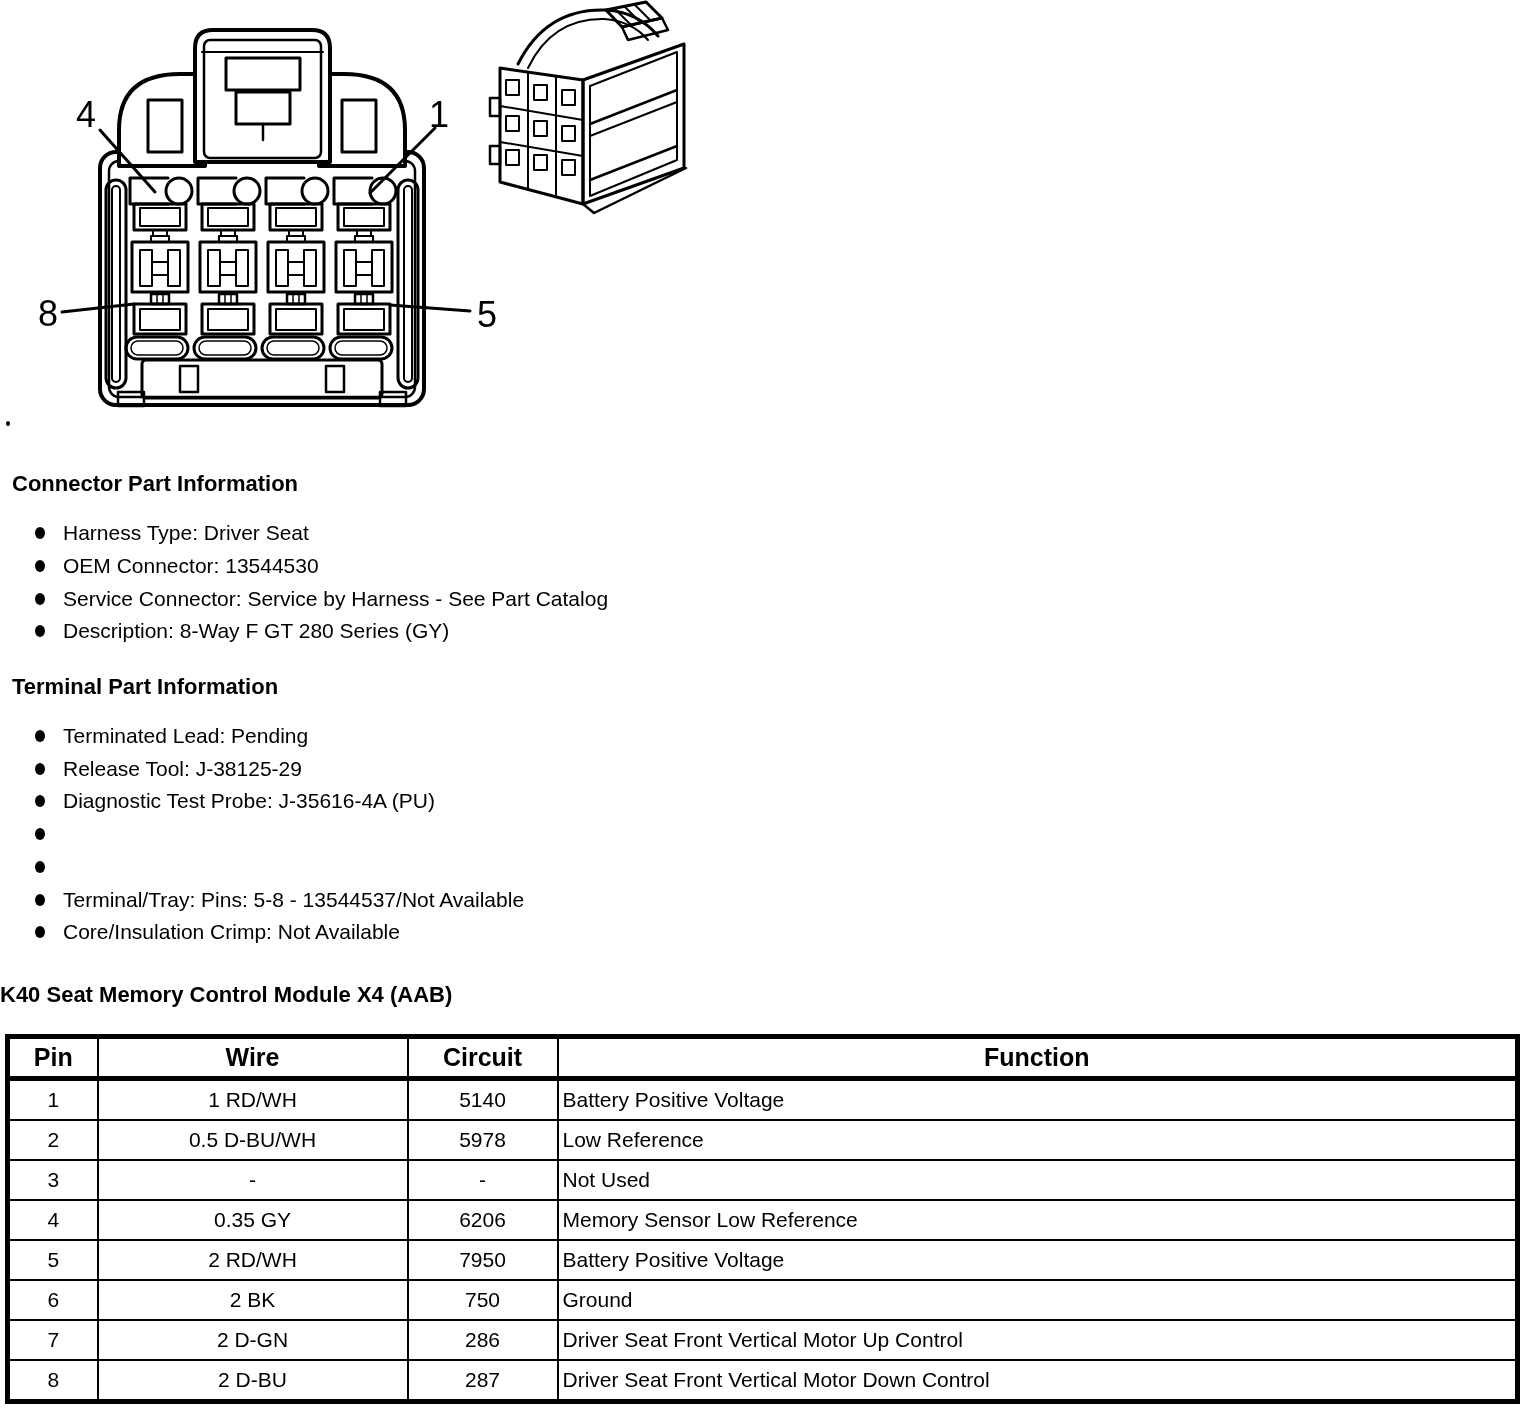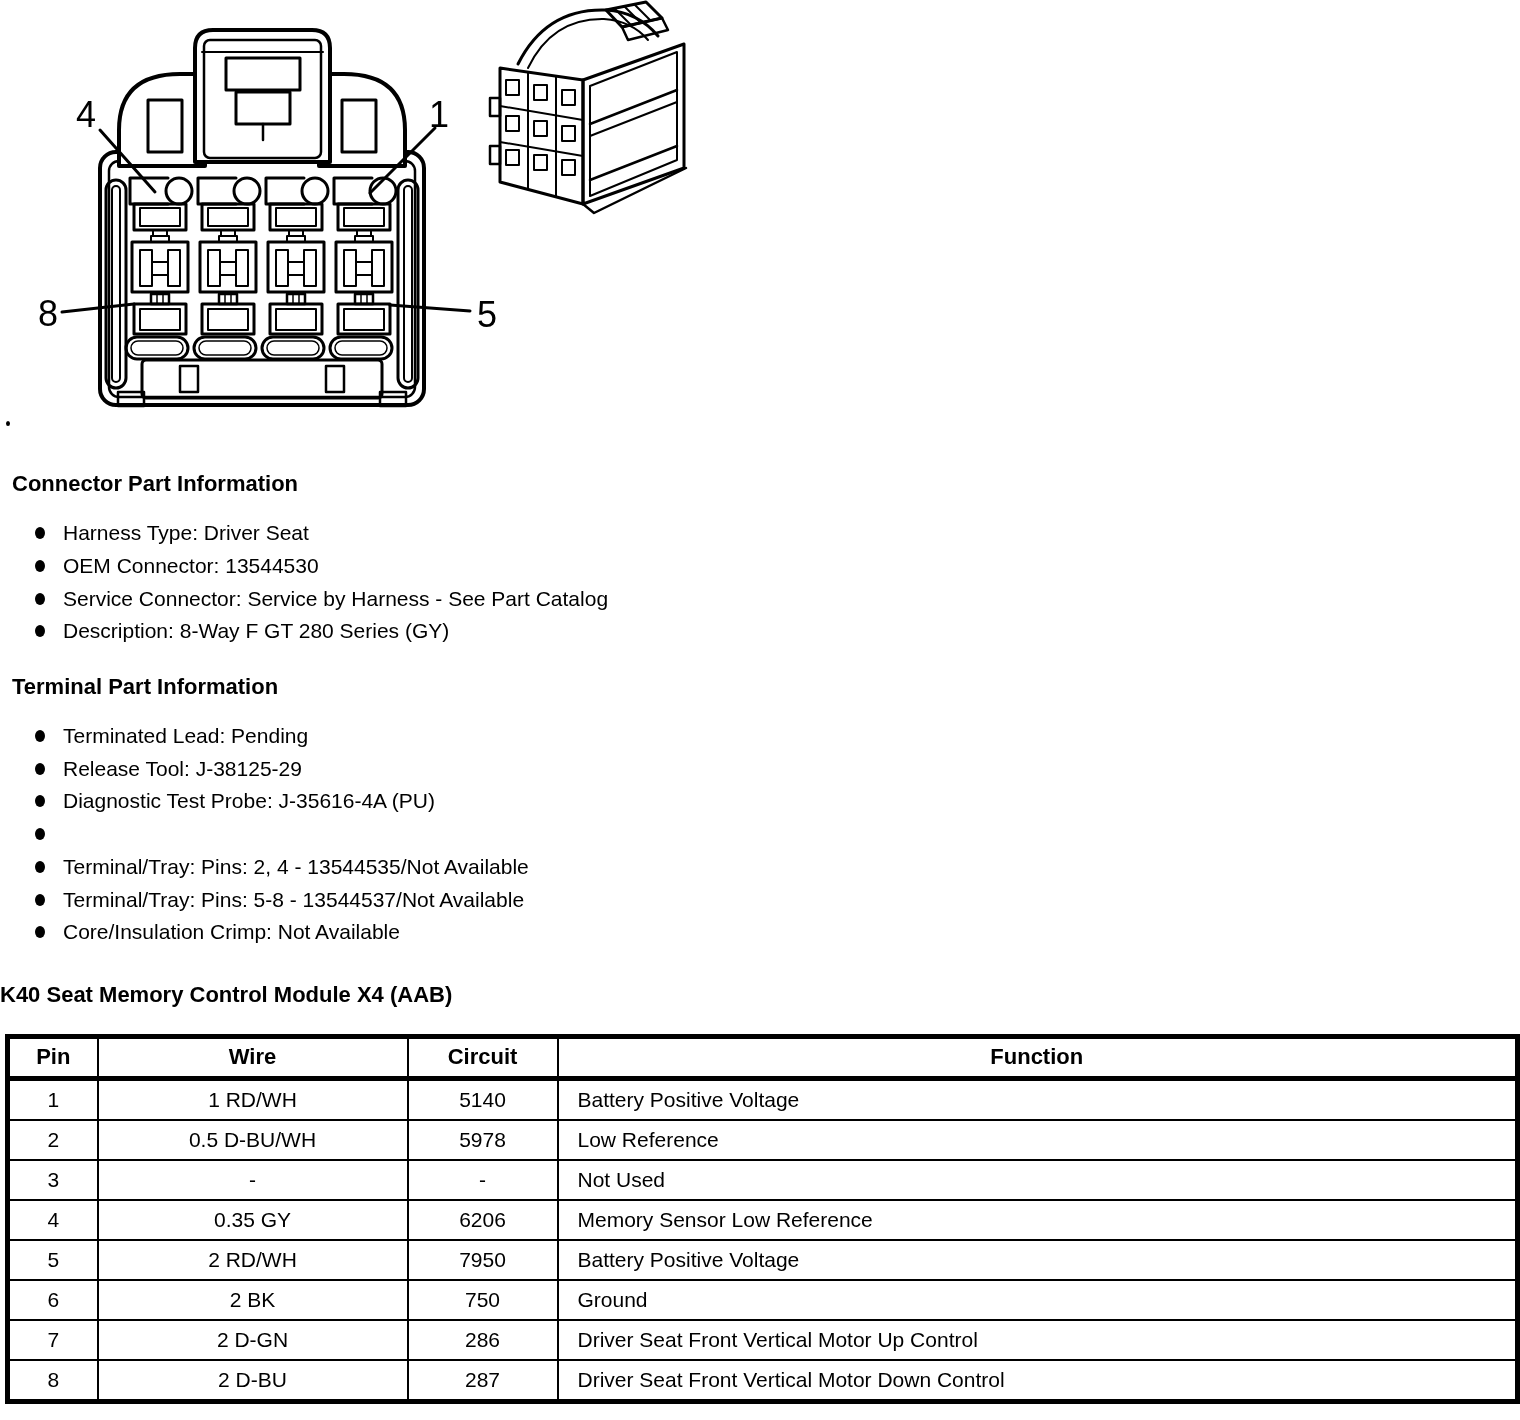--- a/index.html
+++ b/index.html
@@ -7,23 +7,23 @@
   .diagram-area{position:relative;height:445px;}
   .front-view{position:absolute;left:30px;top:0;width:470px;height:425px;}
   .iso-view{position:absolute;left:488px;top:0;width:217px;height:215px;}
   .tiny-dot{position:absolute;left:6px;top:421px;width:4px;height:5px;background:#000;border-radius:50%;}
   h2.sec{font-size:22px;font-weight:bold;margin:26px 0 0 12px;line-height:25px;}
   ul.bullets{list-style:none;margin:21px 0 0 0;padding:0;}
   ul.bullets li{display:flex;align-items:center;height:32.7px;margin-left:35px;font-size:21px;}
   .dot{width:10px;height:12px;background:#000;border-radius:50%;margin-right:18px;flex:none;}
   .table-title{font-size:22px;font-weight:bold;margin-top:33px;line-height:26px;}
   table.pin-table{border-collapse:collapse;table-layout:fixed;width:1510px;margin:26px 0 0 5px;border:5px solid #000;}
-  table.pin-table th{border:2px solid #000;border-bottom:5px solid #000;font-size:22px;font-weight:bold;height:37px;padding:0;text-align:center;}
+  table.pin-table th{border:2px solid #000;border-bottom:5px solid #000;font-size:25px;font-weight:bold;height:37px;padding:0;text-align:center;}
   table.pin-table td{border:2px solid #000;font-size:21px;height:38px;padding:0;text-align:center;}
-  table.pin-table td.func{text-align:left;padding-left:19px;}
+  table.pin-table td.func{text-align:left;padding-left:4px;}
   svg text{font-family:"Liberation Sans",sans-serif;font-size:36px;fill:#000;stroke:none;}
 </style>
 </head>
 <body>
 
 <div class="diagram-area">
 
   <svg class="front-view" viewBox="0 0 470 425">
     <defs>
       <g id="cavcol" stroke="#000" fill="none" stroke-width="3">
@@ -170,21 +170,20 @@
     </li>
   <li>
       <span class="dot"></span>
       <span>Diagnostic Test Probe: J-35616-4A (PU)</span>
     </li>
   <li>
       <span class="dot"></span>
     </li>
   <li>
       <span class="dot"></span>
-      <span>Terminal/Tray: Pins: 2, 4 - 13544535/Not Available</span>
     </li>
   <li>
       <span class="dot"></span>
       <span>Terminal/Tray: Pins: 5-8 - 13544537/Not Available</span>
     </li>
   <li>
       <span class="dot"></span>
       <span>Core/Insulation Crimp: Not Available</span>
     </li>
 </ul>

